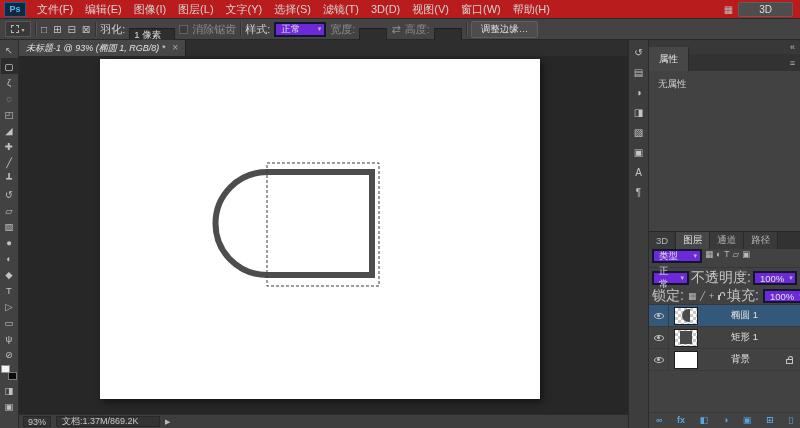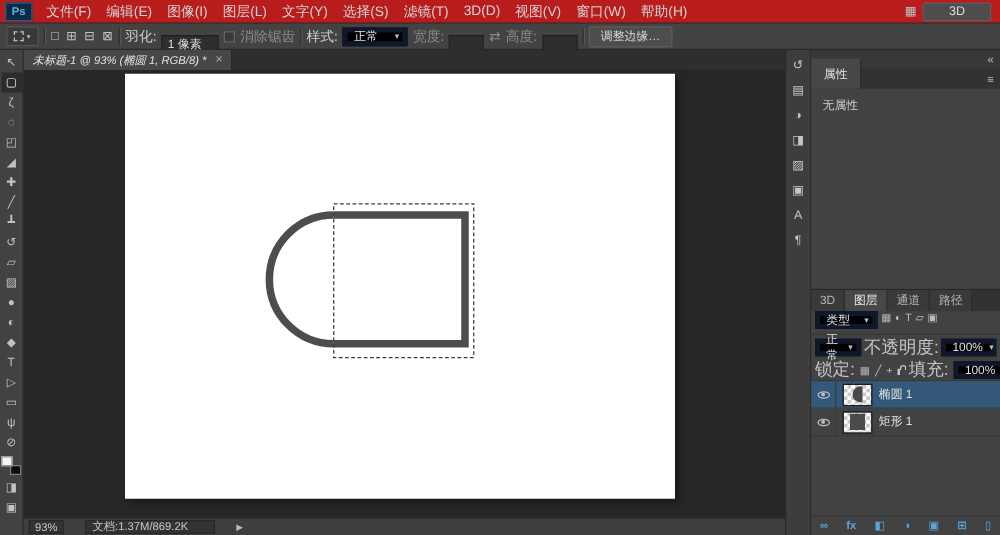--- a/index.html
+++ b/index.html
@@ -18,21 +18,21 @@
   
   .optionsbar { height:21px; background:#434343; border-bottom:1px solid #282828; display:flex; align-items:center; padding:0 5px; gap:4px; }
   .opt-tool { width:26px; height:16px; border:1px solid #565656; background:#393939; display:flex; align-items:center; justify-content:center; gap:2px; }
   .mini-dash { width:8px; height:8px; border:1px dashed #b8b8b8; }
   .caret-s { font-size:6px; color:#b8b8b8; }
   .vsep { width:1px; height:14px; background:#323232; box-shadow:1px 0 0 #565656; }
   .mode-icon { font-size:10px; color:#c4c4c4; padding:0 1px; }
   .opt-label { font-size:11px; color:#cfcfcf; white-space:nowrap; }
   .opt-label.dim { color:#8b8b8b; }
   .field { background:#2e2e2e; border:1px solid #232323; border-top-color:#1e1e1e; color:#ddd; height:15px; padding:0 4px; font-size:9.5px; display:flex; align-items:center;margin-top:12px; }
-  .select { background:#000000; border:4px solid #0f172a; height:15px; padding:0 3px 0 5px; font-size:9.5px; display:flex; align-items:center; justify-content:space-between; color:#e0e0e0; }
+  .select { background:#6d28d9; border:2px solid #0f172a; height:15px; padding:0 3px 0 5px; font-size:9.5px; display:flex; align-items:center; justify-content:space-between; color:#e0e0e0; }
   .select::after { content:"▾"; font-size:7px; color:#bbb; margin-left:5px; }
   .cb { width:9px; height:9px; border:1px solid #636363; background:#3a3a3a; }
   .push-btn { background:#4d4d4d; border:1px solid #5e5e5e; border-radius:2px; padding:1px 9px; font-size:9.5px; color:#ddd; white-space:nowrap; }
 
   
   .main { position:absolute; top:40px; left:0; right:0; bottom:0; display:flex; }
 
   
   .toolbar { width:19px; background:#424242; border-right:1px solid #2b2b2b; display:flex; flex-direction:column; align-items:center; padding-top:2px; }
   .tool { width:17px; height:16px; display:flex; align-items:center; justify-content:center; font-size:9.5px; color:#c2c2c2; }
@@ -42,21 +42,21 @@
   .bg-swatch { position:absolute; bottom:0; right:0; width:9px; height:8px; background:#0c0c0c; border:1px solid #7c7c7c; }
 
   
   .docwrap { flex:1; min-width:0; display:flex; flex-direction:column; background:#272727; }
   .tabbar { height:16px; background:#2e2e2e; display:flex; align-items:flex-end;font-style:italic; }
   .doc-tab { height:16px; background:#474747; display:flex; align-items:center; gap:7px; padding:0 7px; font-size:9px; color:#e2e2e2; border-right:1px solid #202020; white-space:nowrap; }
   .tab-close { color:#a8a8a8; font-size:10px; line-height:1; }
   .canvasarea { flex:1; position:relative; background:#272727; }
   .canvas { position:absolute; left:81px; top:3px; width:440px; height:340px; background:#ffffff; box-shadow:3px 3px 7px rgba(0,0,0,.5); }
   .canvas svg { position:absolute; inset:0; }
-  .statusbar { height:14px; background:#3e3e3e; border-top:1px solid #2a2a2a; display:flex; align-items:center; gap:17px; padding:0 4px; font-size:9px; color:#c8c8c8; }
+  .statusbar { height:14px; background:#3e3e3e; border-top:1px solid #2a2a2a; display:flex; align-items:center; gap:5px; padding:0 4px; font-size:9px; color:#c8c8c8; }
   .zoom-field { background:#333; border:1px solid #282828; height:11px; display:flex; align-items:center; padding:0 4px; }
   .doc-field { background:#333; border:1px solid #282828; height:11px; display:flex; align-items:center; padding:0 5px; min-width:104px; }
   .status-arrow { font-size:7px; color:#bbb; }
 
   
   .dockstrip { width:20px; background:#3d3d3d; border-left:1px solid #2b2b2b; display:flex; flex-direction:column; align-items:center; padding-top:8px; gap:10px; }
   .dock-icon { font-size:10px; color:#c5c5c5; line-height:1; }
 
   
   .panels { width:152px; background:#424242; border-left:1px solid #2b2b2b; display:flex; flex-direction:column; }
@@ -86,21 +86,21 @@
   .layer-list { flex:1; background:#424242; }
   .layer-row { height:22px; display:flex; align-items:center; border-bottom:1px solid #3a3a3a; }
   .layer-row.selected { background:#33587a; }
   .eye-cell { width:20px; height:100%; border-right:1px solid #3a3a3a; display:flex; align-items:center; justify-content:center; }
   .eye { width:10px; height:6px; border:1px solid #c0c0c0; border-radius:50%; position:relative; }
   .eye::after { content:""; position:absolute; width:3px; height:3px; background:#c0c0c0; border-radius:50%; top:.5px; left:2.5px; }
   .thumb { width:24px; height:18px; margin:0 5px; border:1px solid #1d1d1d; background:repeating-conic-gradient(#c9c9c9 0% 25%, #ffffff 0% 50%); background-size:6px 6px; display:flex; align-items:center; justify-content:center; }
   .thumb.white { background:#ffffff; }
   .th-ellipse { width:8px; height:13px; background:#4a4a4a; border-radius:13px 0 0 13px; }
   .th-rect { width:12px; height:13px; background:#4a4a4a; }
-  .layer-name { font-size:9.5px; color:#e0e0e0; white-space:nowrap; }
+  .layer-name { font-size:9.5px; color:#e0e0e0; white-space:nowrap;margin-left:28px; }
   .row-lock { margin-left:auto; margin-right:7px; }
   .lay-bottom { height:16px; border-top:1px solid #373737; display:flex; align-items:center; justify-content:space-between; padding:0 7px; background:#424242; }
   .blue-icon { color:#58a6dd; font-size:9px; font-weight:bold; font-style:normal; line-height:1; }
 </style>
 </head>
 <body>
 
 <div class="app">
 
   <div class="menubar">
@@ -289,20 +289,28 @@
           </div>
           <div class="layer-row">
             <div class="eye-cell">
                 <span class="eye"></span>
               </div>
             <div class="thumb">
                 <span class="th-rect"></span>
               </div>
             <span class="layer-name">矩形 1</span>
           </div>
+          <div class="layer-row">
+            <div class="eye-cell">
+                <span class="eye"></span>
+              </div>
+            <div class="thumb white"></div>
+            <span class="layer-name">背景</span>
+            <span class="mini-lock row-lock"></span>
+          </div>
         </div>
 
         <div class="lay-bottom">
           <span class="blue-icon">∞</span>
           <span class="blue-icon">fx</span>
           <span class="blue-icon">◧</span>
           <span class="blue-icon">◑</span>
           <span class="blue-icon">▣</span>
           <span class="blue-icon">⊞</span>
           <span class="blue-icon">▯</span>

